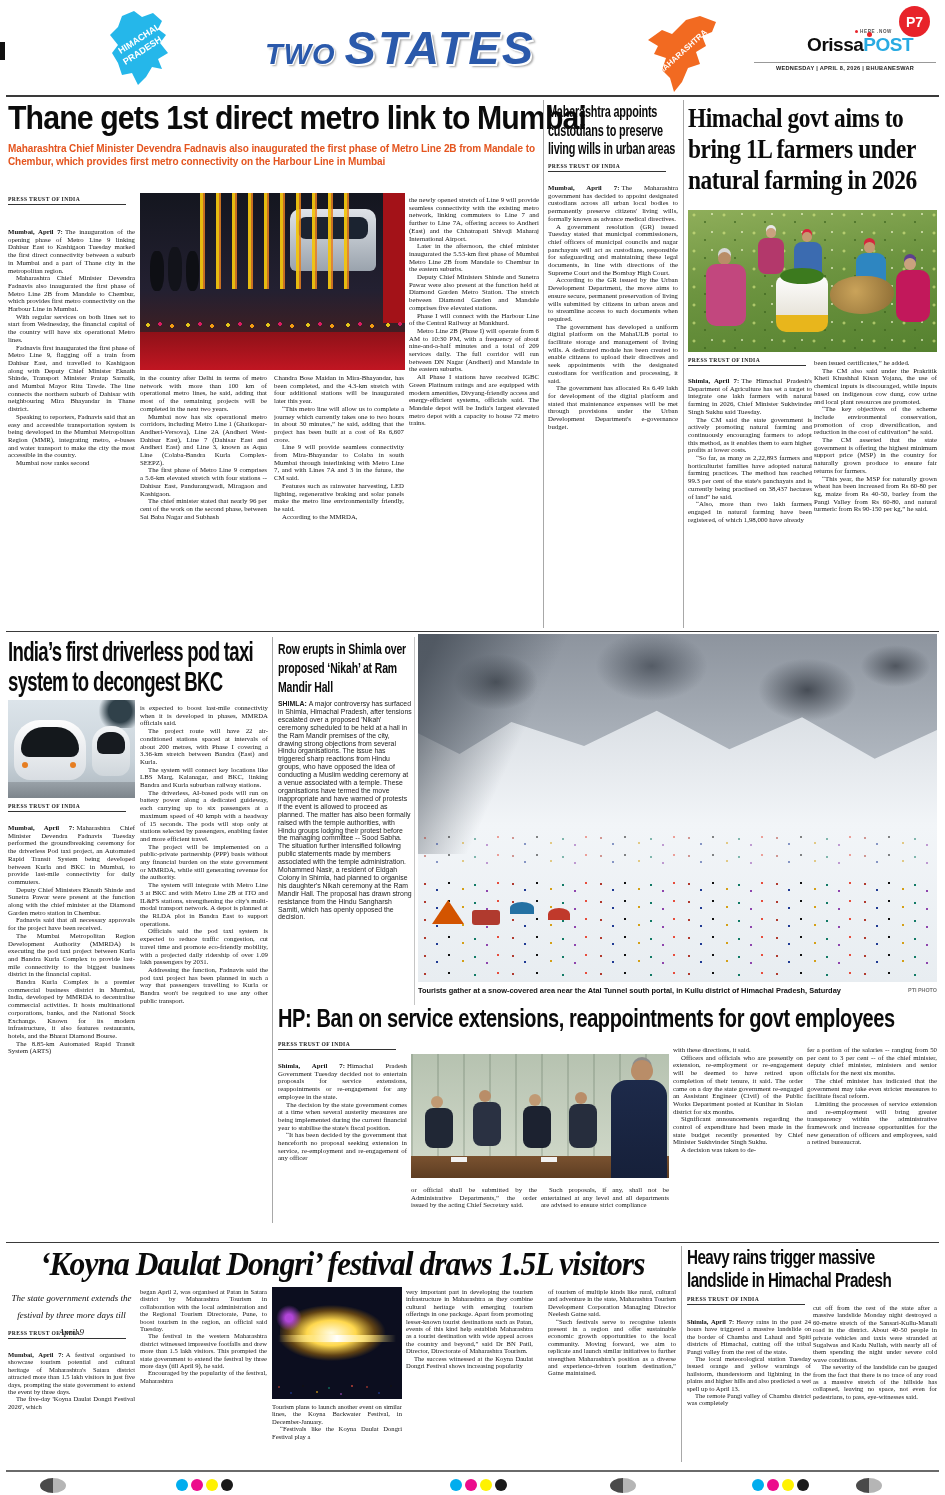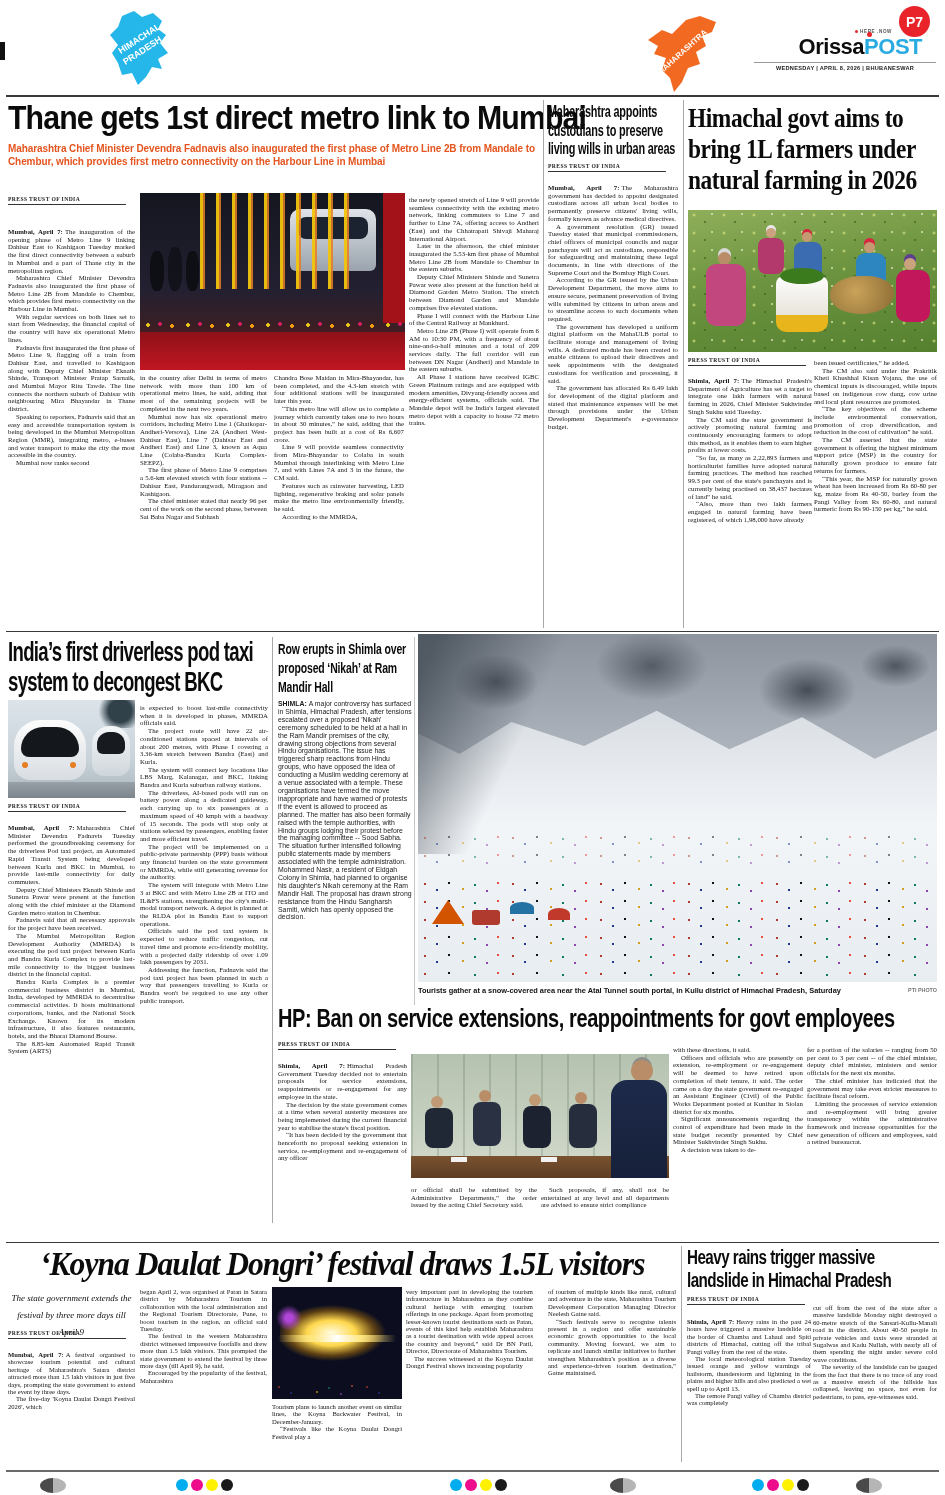--- a/index.html
+++ b/index.html
@@ -34,21 +34,21 @@
 .cropmark{position:absolute;left:0;top:42px;width:5px;height:18px;background:#111;}
 .masthead{position:absolute;left:225px;top:20px;width:350px;text-align:center;white-space:nowrap;
   font-family:"Liberation Sans",sans-serif;font-style:italic;font-weight:900;color:#2a59ab;}
 .masthead .two{font-size:29px;letter-spacing:1px;margin-right:9px;
   text-shadow:1px 1px 0 #fff,2px 2px 2px rgba(40,40,40,.4);}
 .masthead .states{font-size:47px;letter-spacing:2px;
   text-shadow:1.5px 1.5px 0 #fff,3px 3px 2px rgba(40,40,40,.4);}
 .brand{position:absolute;left:746px;top:4px;width:192px;height:84px;font-family:"Liberation Sans",sans-serif;}
 .brand-tag{position:absolute;top:25px;right:46px;font-size:4.6px;font-weight:bold;letter-spacing:.6px;color:#555;}
 .brand-tag::before{content:"";display:inline-block;width:3px;height:3px;border-radius:50%;background:#e8232a;margin-right:2px;}
-.brand-name{position:absolute;top:30px;right:16px;font-size:22px;font-weight:800;letter-spacing:-.5px;
+.brand-name{position:absolute;top:30px;right:25px;font-size:19px;font-weight:800;letter-spacing:-.5px;
   color:#0d0d0d;white-space:nowrap;text-align:right;}
 .brand-name .post{color:#29abe2;}
 .brand-dot{position:absolute;top:28px;right:66px;width:5px;height:5px;border-radius:50%;background:#e8232a;}
 .brand-date{position:absolute;top:58px;right:2px;width:182px;border-top:1px solid #999;padding-top:2px;
   font-size:5.6px;font-weight:bold;letter-spacing:.3px;color:#222;text-align:center;}
 .p7{position:absolute;left:899px;top:6px;width:31px;height:31px;border-radius:50%;background:#e8232a;
   color:#fff;font-family:"Liberation Sans",sans-serif;font-weight:800;font-size:14px;
   display:flex;align-items:center;justify-content:center;}
 
 .rocky{background:
@@ -96,20 +96,23 @@
 <div class="page">
 
   <div class="cropmark"></div>
   <div class="abs" style="left:108px;top:8px;width:68px;height:82px">
     <svg width="68" height="82" viewBox="0 0 68 82">
       <path d="M14 8 L26 3 L34 9 L45 5 L54 13 L50 21 L58 27 L52 35 L60 45 L50 51 L54 61 L44 59 L38 69 L30 77 L24 65 L14 67 L10 55 L4 45 L10 37 L2 27 L10 19 Z" fill="#25b7ea"></path>
       <text x="33" y="33" transform="rotate(-33 33 33)" text-anchor="middle" font-size="9" font-weight="bold" fill="#fff">HIMACHAL</text>
       <text x="36" y="45" transform="rotate(-33 36 45)" text-anchor="middle" font-size="9" font-weight="bold" fill="#fff">PRADESH</text>
     </svg>
   </div>
+  <div class="masthead">
+    <span class="two">TWO</span><span class="states">STATES</span>
+  </div>
   <div class="abs" style="left:642px;top:10px;width:80px;height:84px">
     <svg width="80" height="84" viewBox="0 0 80 84">
       <path d="M6 30 L20 20 L30 24 L44 10 L58 6 L74 12 L70 22 L60 26 L64 36 L54 42 L58 54 L46 58 L40 72 L32 82 L28 68 L20 60 L24 48 L12 44 L16 36 Z" fill="#f26a21"></path>
       <text x="42" y="44" transform="rotate(-42 42 44)" text-anchor="middle" font-size="8" font-weight="bold" fill="#fff">MAHARASHTRA</text>
     </svg>
   </div>
   <div class="brand">
     <div class="brand-tag">HERE .NOW</div>
     <div class="brand-dot"></div>
     <div class="brand-name"><span>Orissa</span><span class="post">POST</span></div>

